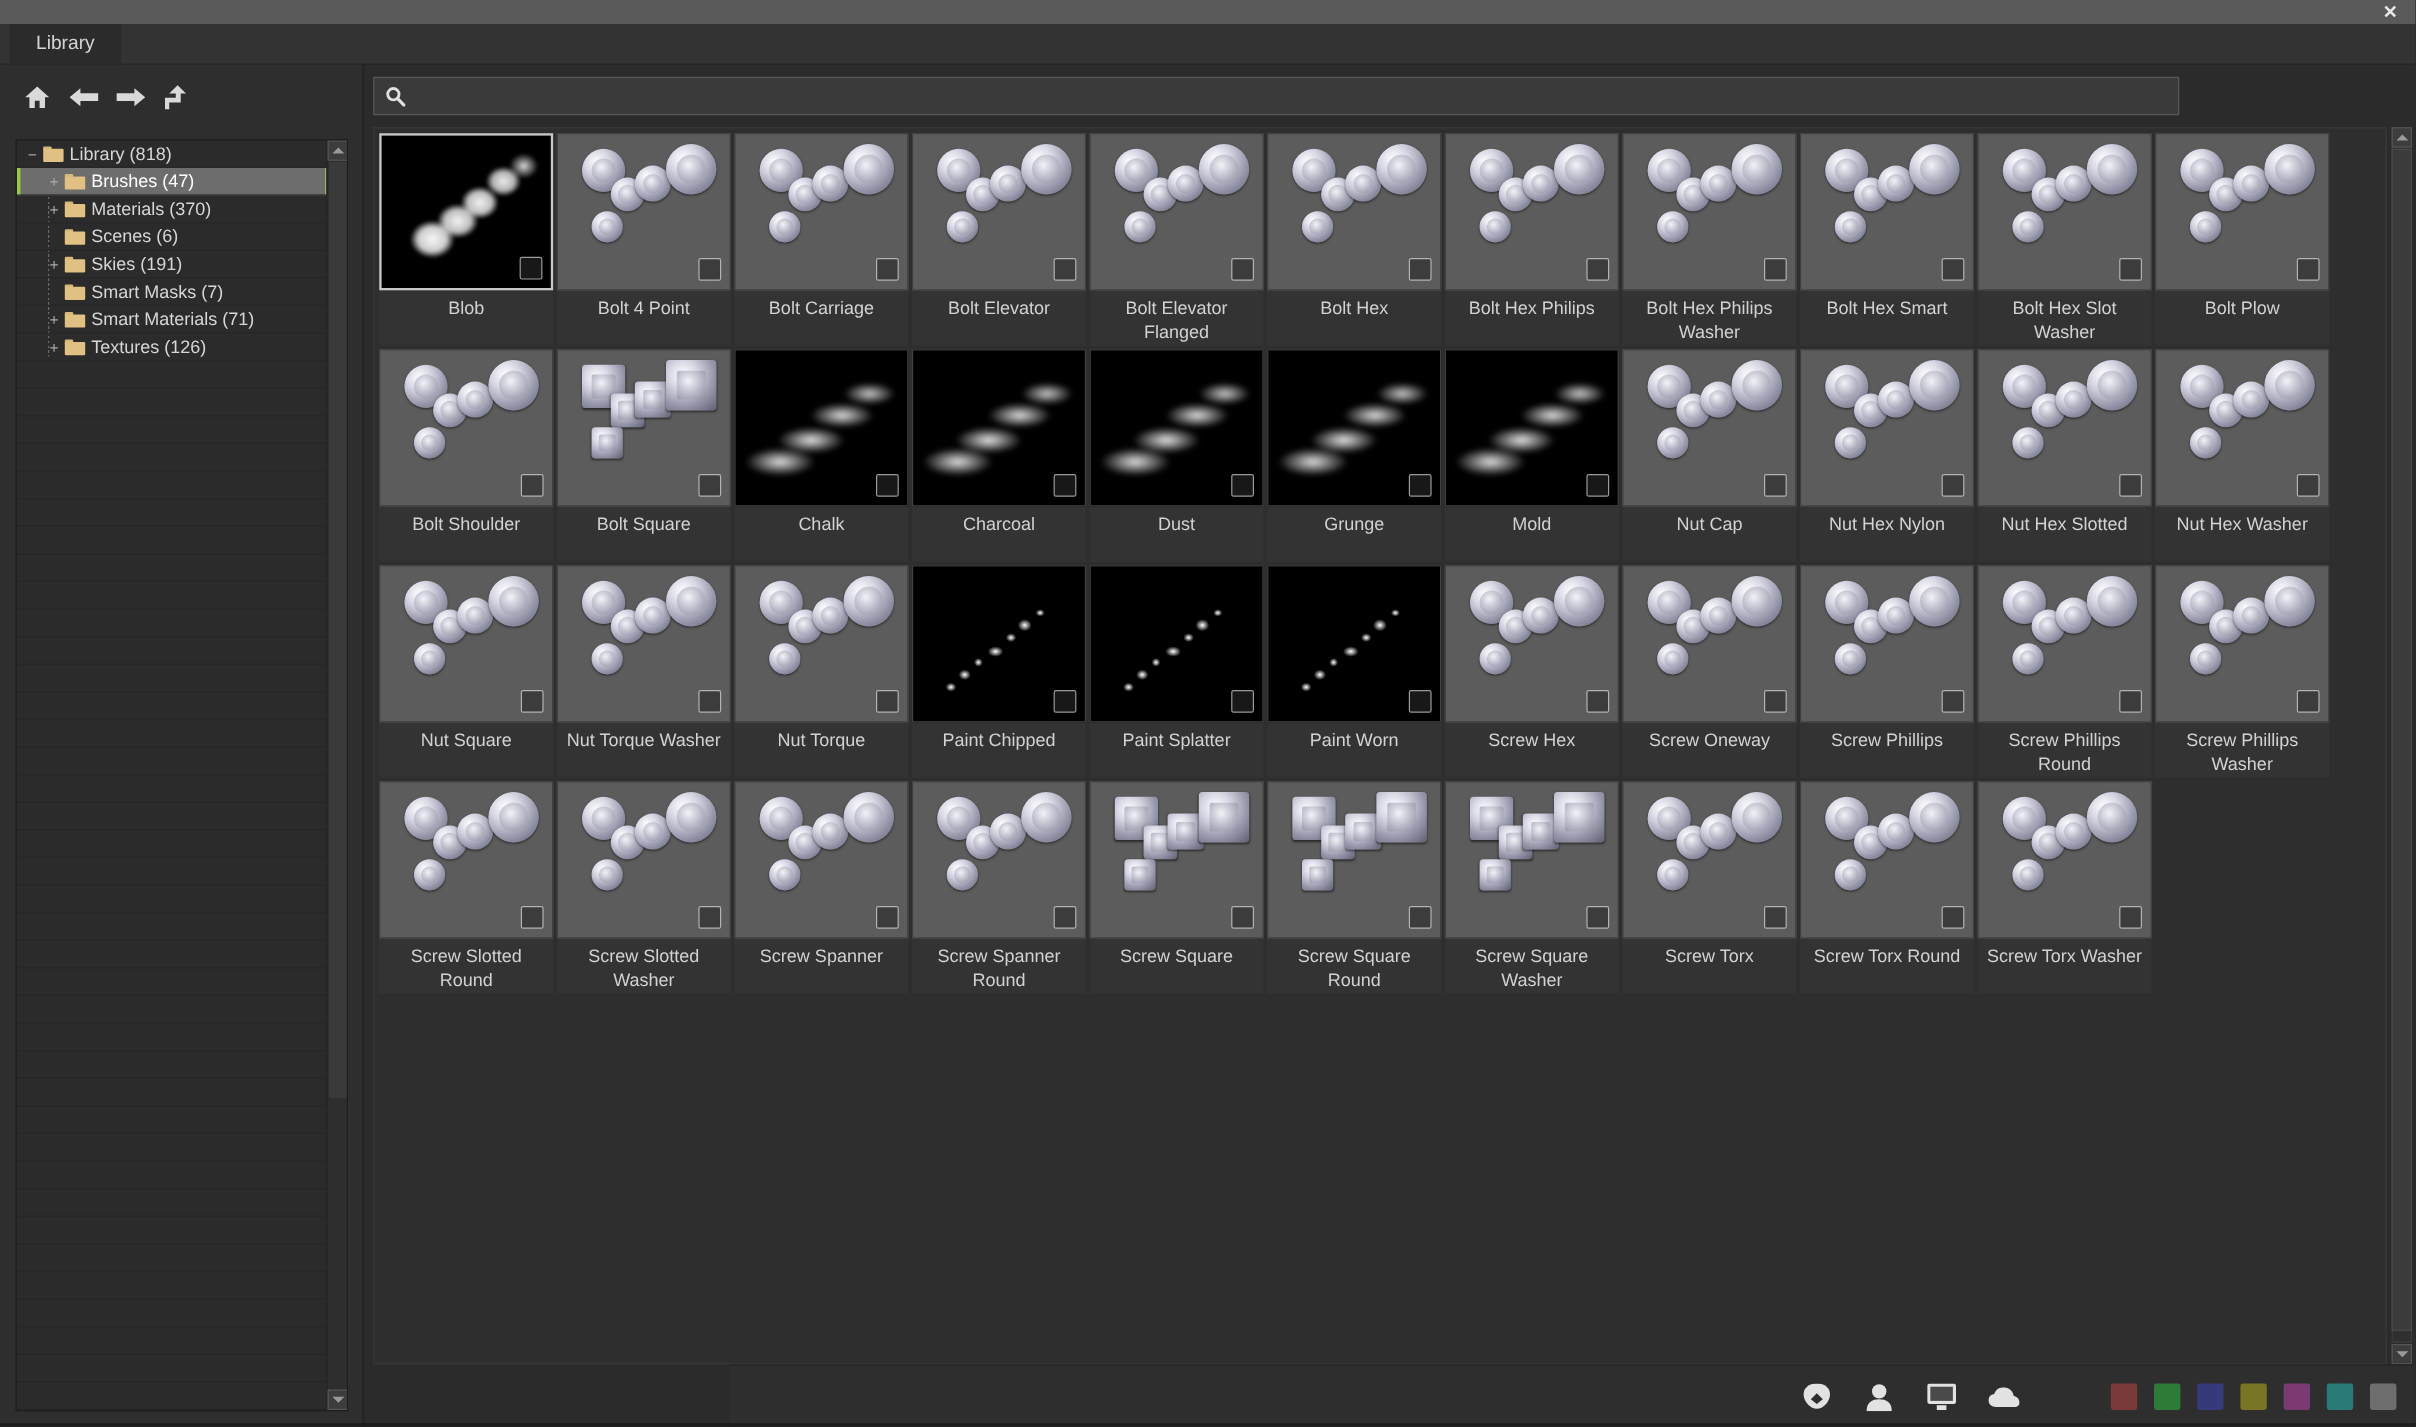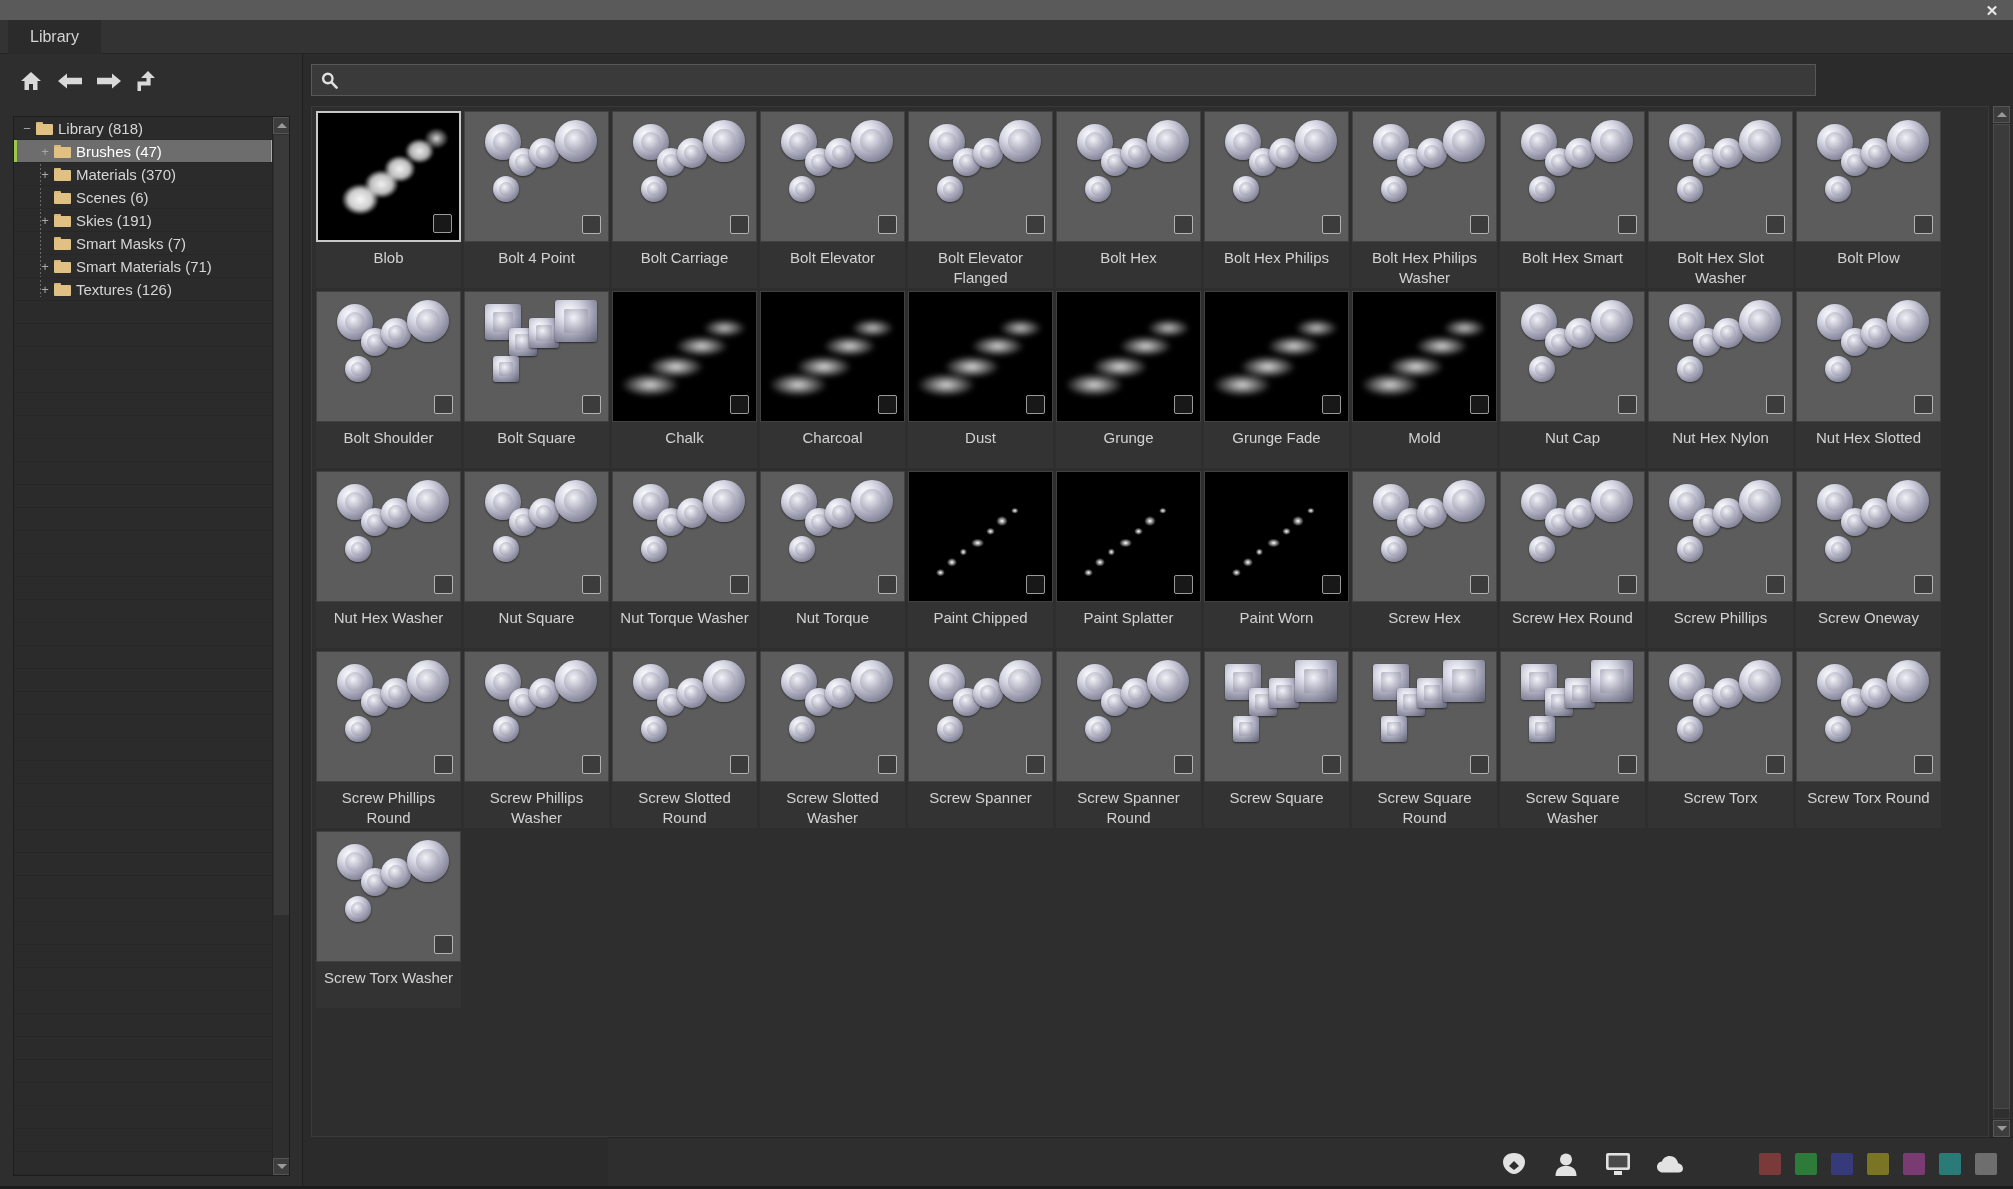--- a/index.html
+++ b/index.html
@@ -711,27 +711,20 @@
                 <div class="streakart"></div>
                 <div class="chk"></div>
               </div>
               <div class="caption">Grunge</div>
             </div>
             <div class="cell">
               <div class="thumb dark">
                 <div class="streakart"></div>
                 <div class="chk"></div>
               </div>
-              <div class="caption">Grunge Fade</div>
-            </div>
-            <div class="cell">
-              <div class="thumb dark">
-                <div class="streakart"></div>
-                <div class="chk"></div>
-              </div>
               <div class="caption">Mold</div>
             </div>
             <div class="cell">
               <div class="thumb">
                 <div class="art">
                   <div class="bolt" style="left: 20px; top: 12px; width: 36px; height: 36px;">
                     <div class="inner"></div>
                   </div>
                   <div class="bolt" style="left: 44px; top: 36px; width: 28px; height: 28px;">
                     <div class="inner"></div>
@@ -946,21 +939,21 @@
                   </div>
                   <div class="bolt" style="left: 28px; top: 64px; width: 26px; height: 26px;">
                     <div class="inner"></div>
                   </div>
                   <div class="bolt" style="left: 90px; top: 8px; width: 42px; height: 42px;">
                     <div class="inner"></div>
                   </div>
                 </div>
                 <div class="chk"></div>
               </div>
-              <div class="caption">Screw Hex Round</div>
+              <div class="caption">Screw Oneway</div>
             </div>
             <div class="cell">
               <div class="thumb">
                 <div class="art">
                   <div class="bolt" style="left: 20px; top: 12px; width: 36px; height: 36px;">
                     <div class="inner"></div>
                   </div>
                   <div class="bolt" style="left: 44px; top: 36px; width: 28px; height: 28px;">
                     <div class="inner"></div>
                   </div>
@@ -970,43 +963,20 @@
                   <div class="bolt" style="left: 28px; top: 64px; width: 26px; height: 26px;">
                     <div class="inner"></div>
                   </div>
                   <div class="bolt" style="left: 90px; top: 8px; width: 42px; height: 42px;">
                     <div class="inner"></div>
                   </div>
                 </div>
                 <div class="chk"></div>
               </div>
               <div class="caption">Screw Phillips</div>
-            </div>
-            <div class="cell">
-              <div class="thumb">
-                <div class="art">
-                  <div class="bolt" style="left: 20px; top: 12px; width: 36px; height: 36px;">
-                    <div class="inner"></div>
-                  </div>
-                  <div class="bolt" style="left: 44px; top: 36px; width: 28px; height: 28px;">
-                    <div class="inner"></div>
-                  </div>
-                  <div class="bolt" style="left: 64px; top: 26px; width: 30px; height: 30px;">
-                    <div class="inner"></div>
-                  </div>
-                  <div class="bolt" style="left: 28px; top: 64px; width: 26px; height: 26px;">
-                    <div class="inner"></div>
-                  </div>
-                  <div class="bolt" style="left: 90px; top: 8px; width: 42px; height: 42px;">
-                    <div class="inner"></div>
-                  </div>
-                </div>
-                <div class="chk"></div>
-              </div>
-              <div class="caption">Screw Oneway</div>
             </div>
             <div class="cell">
               <div class="thumb">
                 <div class="art">
                   <div class="bolt" style="left: 20px; top: 12px; width: 36px; height: 36px;">
                     <div class="inner"></div>
                   </div>
                   <div class="bolt" style="left: 44px; top: 36px; width: 28px; height: 28px;">
                     <div class="inner"></div>
                   </div>

